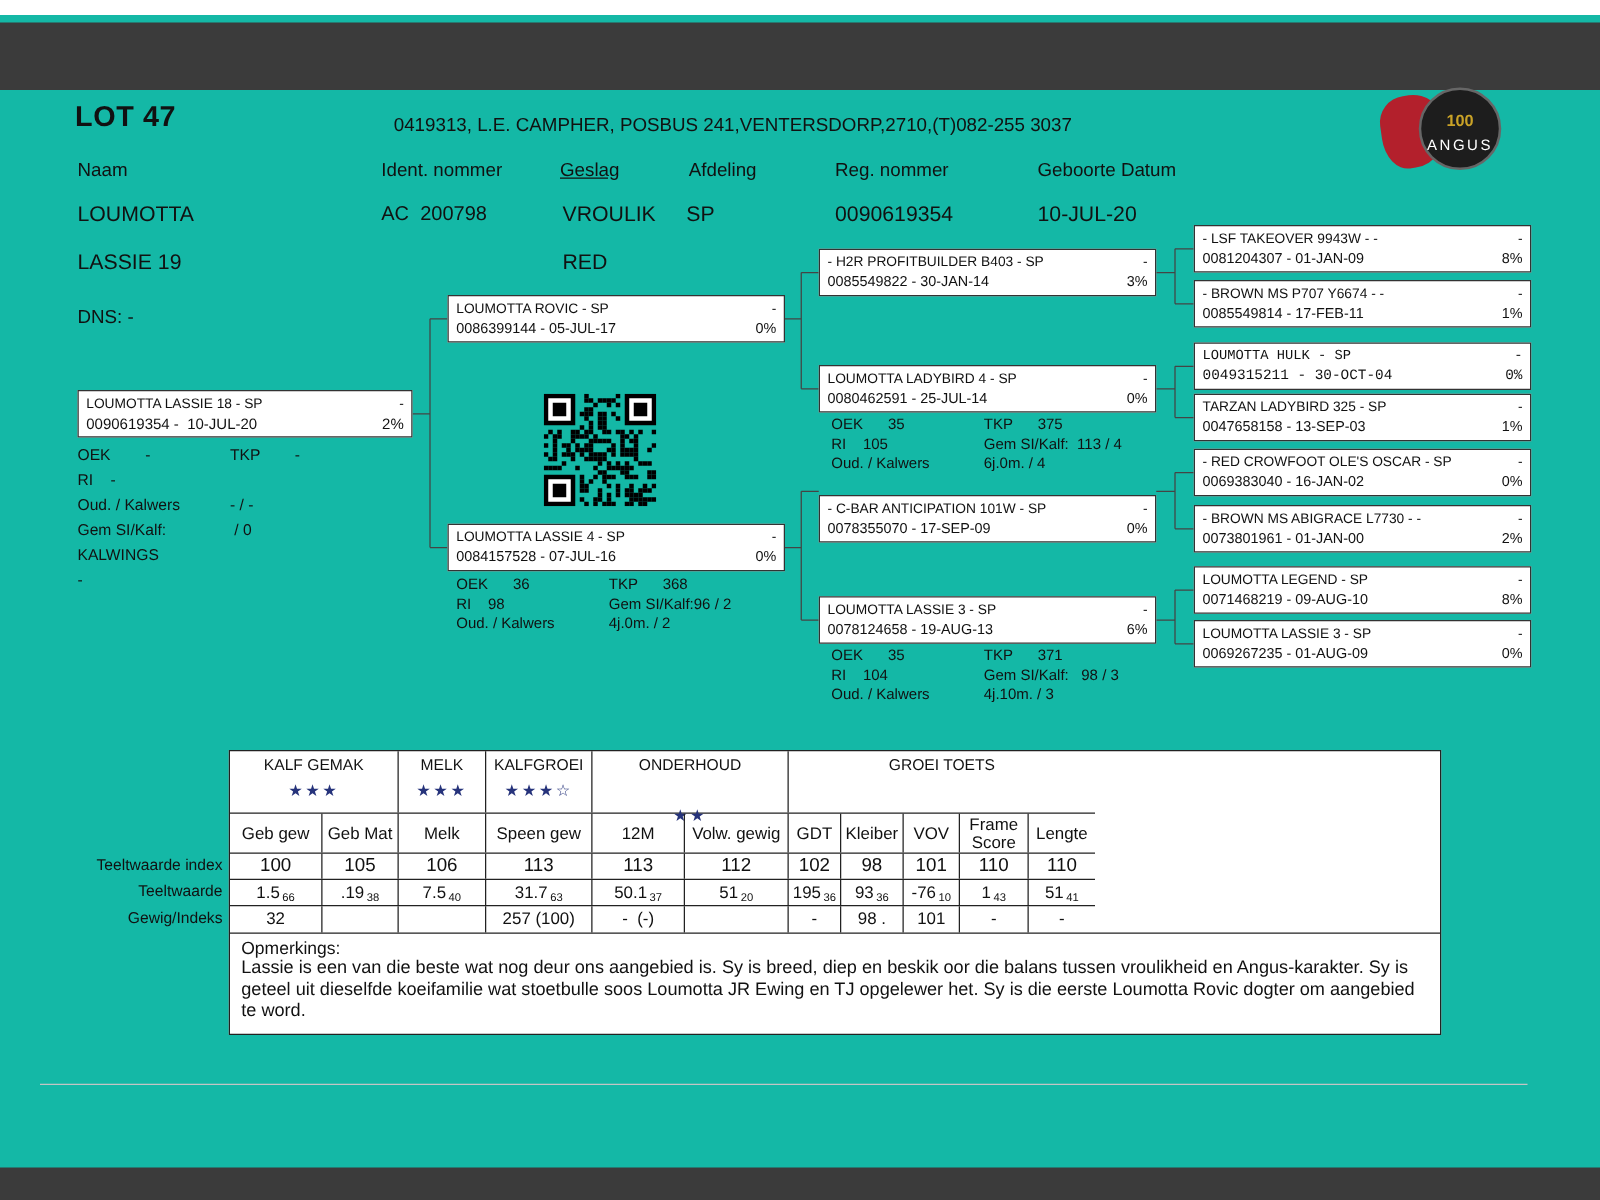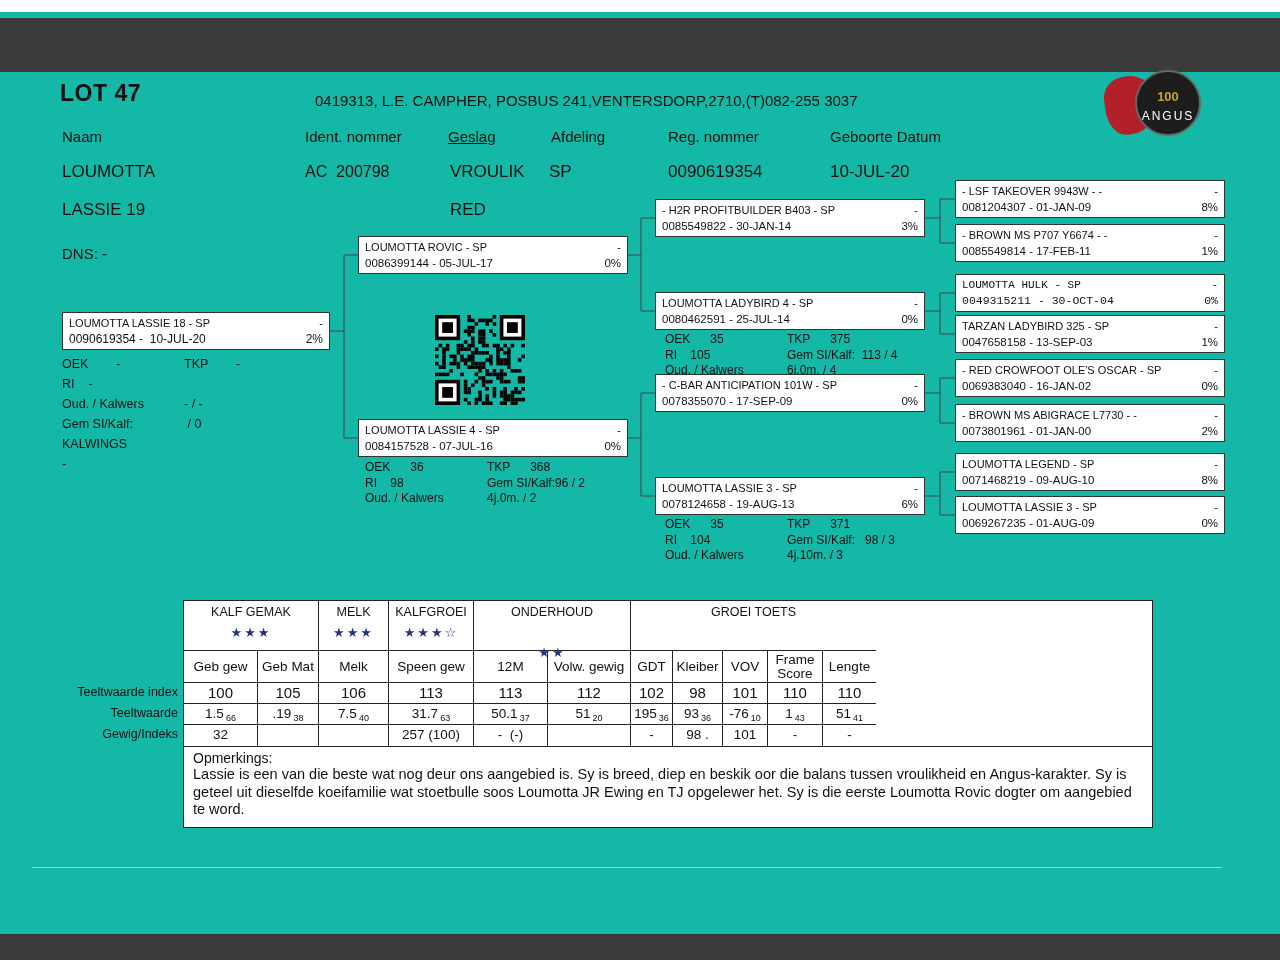--- a/index.html
+++ b/index.html
@@ -370,21 +370,21 @@
   </div>
   <div class="pbox" style="left:655px; top:280px;">
     <div class="prow"><span>LOUMOTTA LADYBIRD 4 - SP</span><span>-</span></div>
     <div class="prow r2"><span>0080462591 - 25-JUL-14</span><span>0%</span></div>
   </div>
   <div class="stats stats3" style="left:665px; top:320px;">
     <div class="srow"><span class="c1">OEK      35</span><span class="c2">TKP      375</span></div>
     <div class="srow"><span class="c1">RI    105</span><span class="c2">Gem SI/Kalf:  113 / 4</span></div>
     <div class="srow"><span class="c1">Oud. / Kalwers</span><span class="c2">6j.0m. / 4</span></div>
   </div>
-  <div class="pbox" style="left:655px; top:362px;">
+  <div class="pbox" style="left:655px; top:384px;">
     <div class="prow"><span>- C-BAR ANTICIPATION 101W - SP</span><span>-</span></div>
     <div class="prow r2"><span>0078355070 - 17-SEP-09</span><span>0%</span></div>
   </div>
   <div class="pbox" style="left:655px; top:465px;">
     <div class="prow"><span>LOUMOTTA LASSIE 3 - SP</span><span>-</span></div>
     <div class="prow r2"><span>0078124658 - 19-AUG-13</span><span>6%</span></div>
   </div>
   <div class="stats stats3" style="left:665px; top:505px;">
     <div class="srow"><span class="c1">OEK      35</span><span class="c2">TKP      371</span></div>
     <div class="srow"><span class="c1">RI    104</span><span class="c2">Gem SI/Kalf:   98 / 3</span></div>

